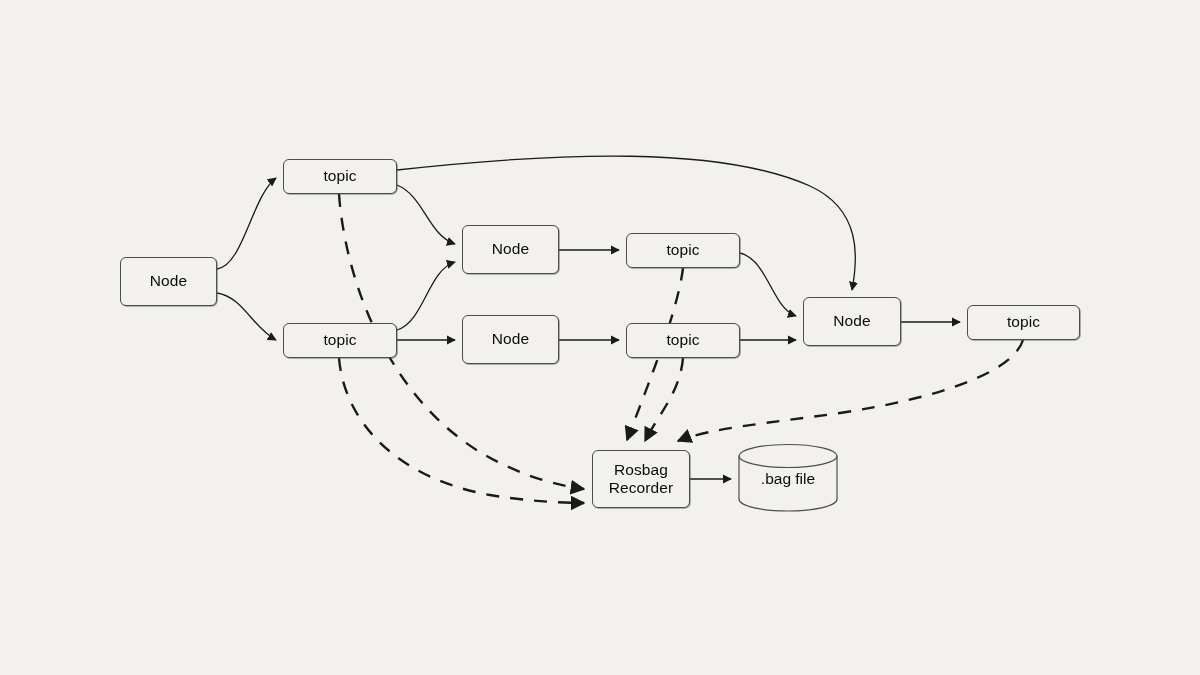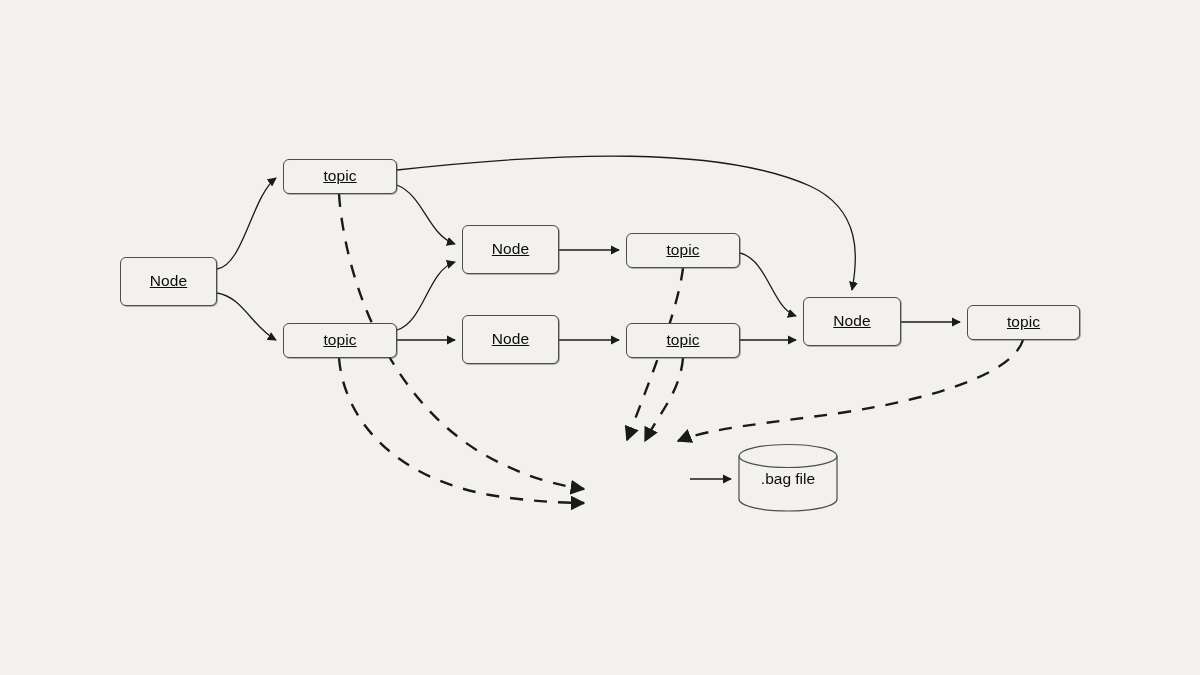--- a/index.html
+++ b/index.html
@@ -33,21 +33,21 @@
     display: flex;
     align-items: center;
     justify-content: center;
     text-align: center;
     color: #0b0b0b;
     font-size: 15.5px;
     line-height: 1.18;
     letter-spacing: 0.1px;
     box-shadow: 0.8px 0.8px 0 rgba(80,80,80,0.55);
   }
-  .node-box .label { white-space: pre-line; text-decoration: underline; }
+  .node-box .label { white-space: pre-line; }
   .cylinder {
     position: absolute;
     box-sizing: border-box;
     padding-left: 32px;
   }
   .cylinder .cyl-svg { position: absolute; left: 0; top: 0; }
   .cylinder .cyl-label {
     position: absolute;
     left: 0;
     right: 0;
@@ -143,20 +143,24 @@
   </div>
 
   <div class="node-box" style="left:803px; top:297px; width:98px; height:49px;">
     <span class="label">Node</span>
   </div>
 
   <div class="node-box" style="left:967px; top:305px; width:113px; height:35px;">
     <span class="label">topic</span>
   </div>
 
+  <div class="node-box" style="left:592px; top:450px; width:98px; height:58px;">
+    <span class="label">Rosbag
+Recorder</span>
+  </div>
 
   <div class="cylinder" style="left:738px; top:443px; width:100px; height:69px;">
     <svg class="cyl-svg" width="100" height="69" viewBox="0 0 100 69" xmlns="http://www.w3.org/2000/svg">
       <path d="M 1 13 L 1 56 C 1 63, 23 68, 50 68 C 77 68, 99 63, 99 56 L 99 13 Z" fill="#f2f1ed" stroke="#4d4d4d" stroke-width="1.2"></path>
       <ellipse cx="50" cy="13" rx="49" ry="11.5" fill="#f2f1ed" stroke="#4d4d4d" stroke-width="1.2"></ellipse>
     </svg>
     <div class="cyl-label">.bag file</div>
   </div>
 
 </div>

